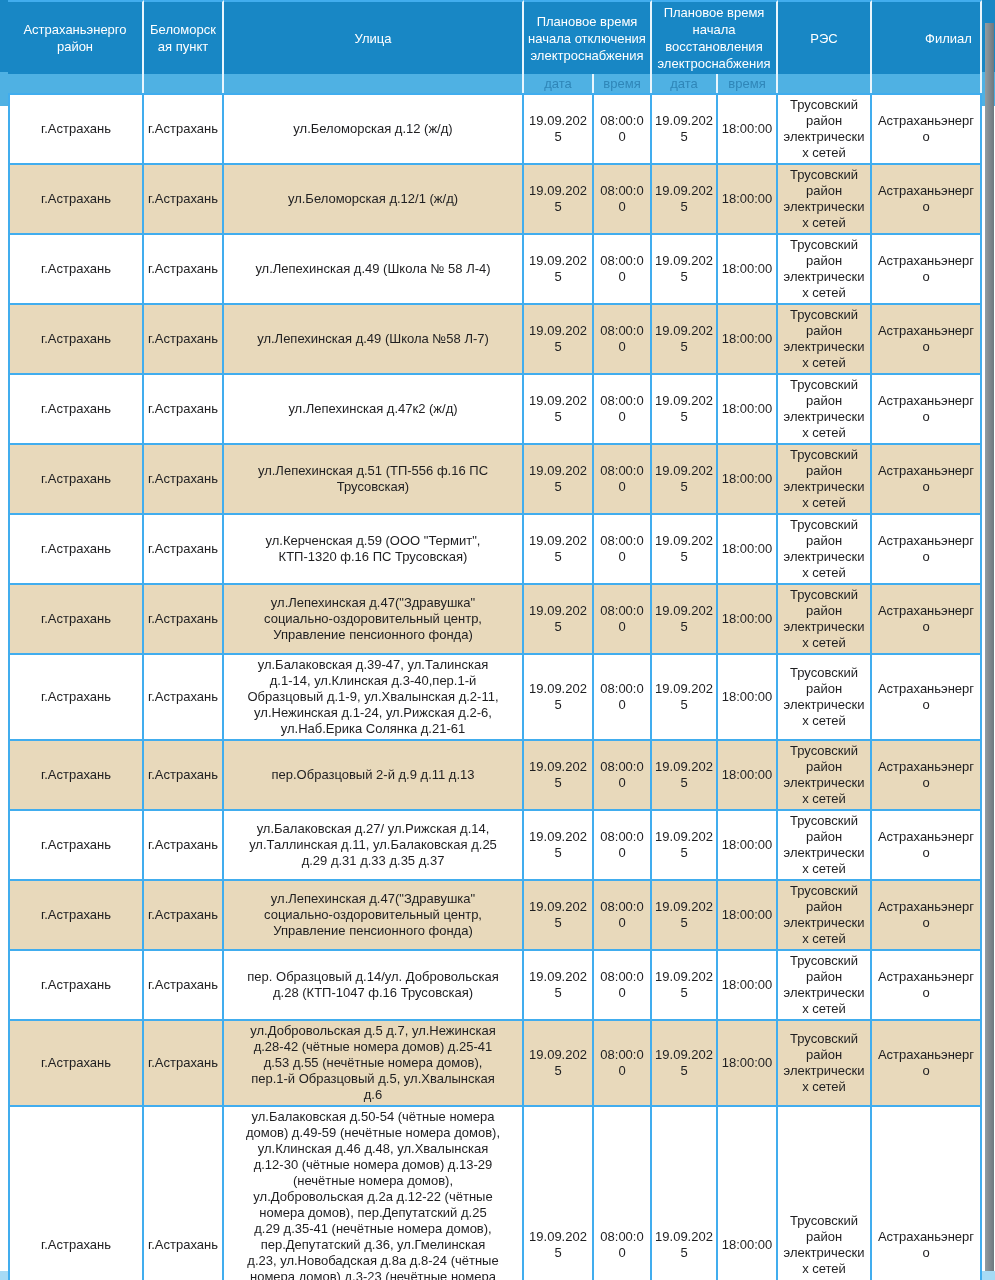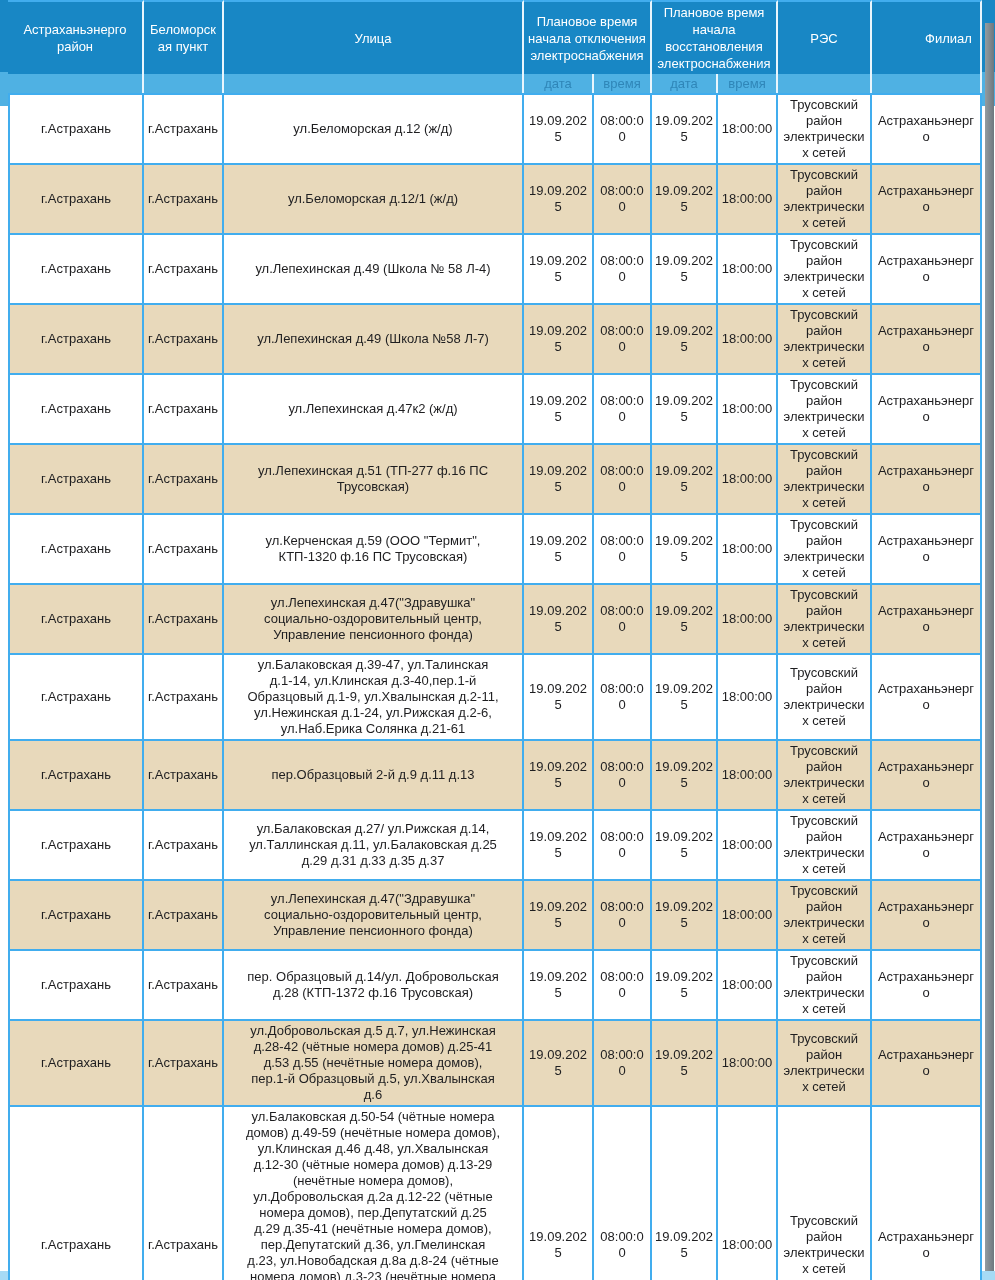--- a/index.html
+++ b/index.html
@@ -153,21 +153,21 @@
     <td>19.09.2025</td>
     <td>08:00:00</td>
     <td>19.09.2025</td>
     <td>18:00:00</td>
     <td>Трусовский район электрических сетей</td>
     <td>Астраханьэнерго</td>
   </tr>
       <tr class="row-odd">
     <td>г.Астрахань</td>
     <td>г.Астрахань</td>
-    <td class="street">ул.Лепехинская д.51 (ТП-277 ф.16 ПС Трусовская)</td>
+    <td class="street">ул.Лепехинская д.51 (ТП-556 ф.16 ПС Трусовская)</td>
     <td>19.09.2025</td>
     <td>08:00:00</td>
     <td>19.09.2025</td>
     <td>18:00:00</td>
     <td>Трусовский район электрических сетей</td>
     <td>Астраханьэнерго</td>
   </tr>
       <tr class="row-even">
     <td>г.Астрахань</td>
     <td>г.Астрахань</td>
@@ -230,21 +230,21 @@
     <td>19.09.2025</td>
     <td>08:00:00</td>
     <td>19.09.2025</td>
     <td>18:00:00</td>
     <td>Трусовский район электрических сетей</td>
     <td>Астраханьэнерго</td>
   </tr>
       <tr class="row-even">
     <td>г.Астрахань</td>
     <td>г.Астрахань</td>
-    <td class="street">пер. Образцовый д.14/ул. Добровольская д.28 (КТП-1372 ф.16 Трусовская)</td>
+    <td class="street">пер. Образцовый д.14/ул. Добровольская д.28 (КТП-1047 ф.16 Трусовская)</td>
     <td>19.09.2025</td>
     <td>08:00:00</td>
     <td>19.09.2025</td>
     <td>18:00:00</td>
     <td>Трусовский район электрических сетей</td>
     <td>Астраханьэнерго</td>
   </tr>
       <tr class="row-odd">
     <td>г.Астрахань</td>
     <td>г.Астрахань</td>

